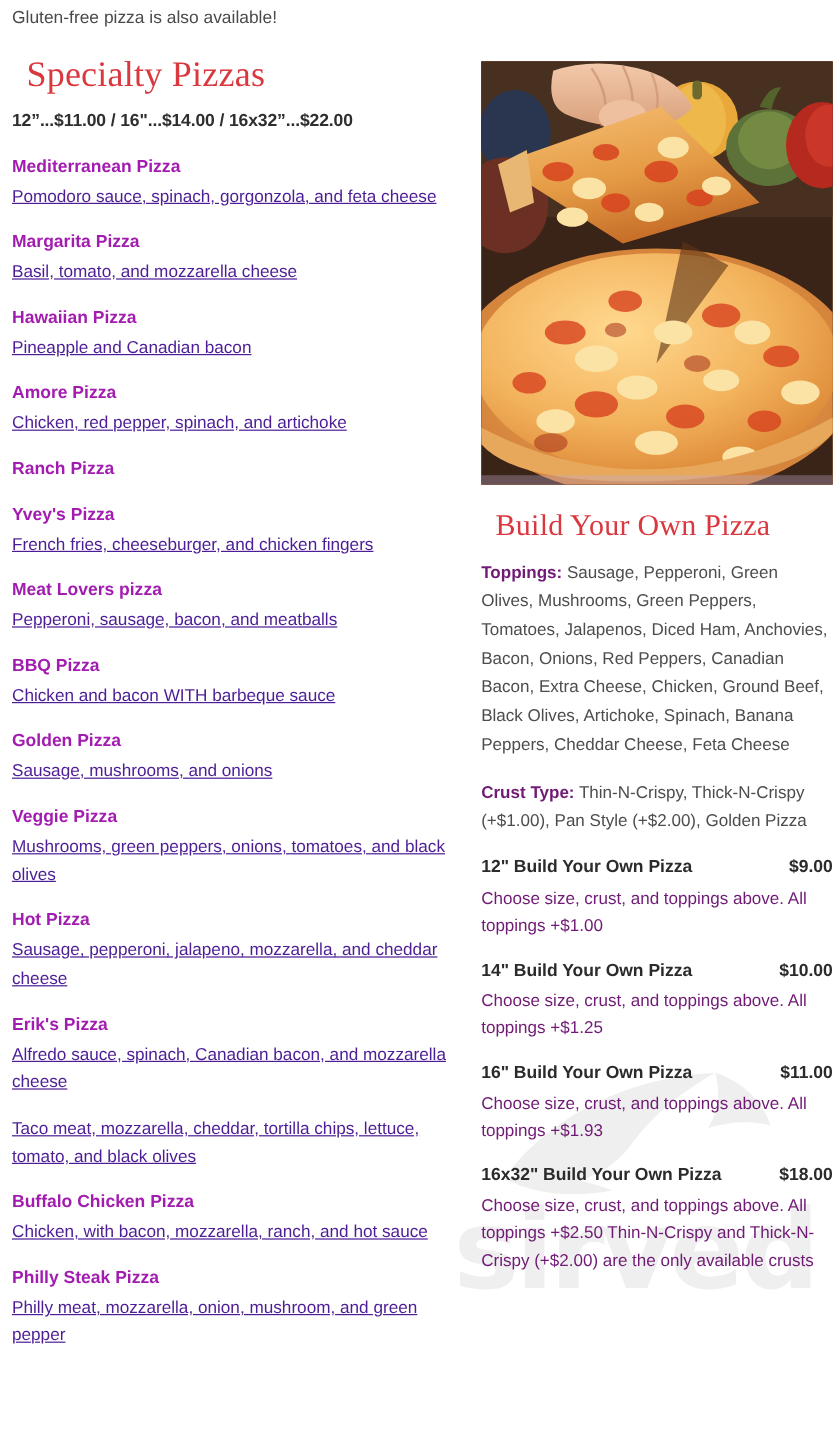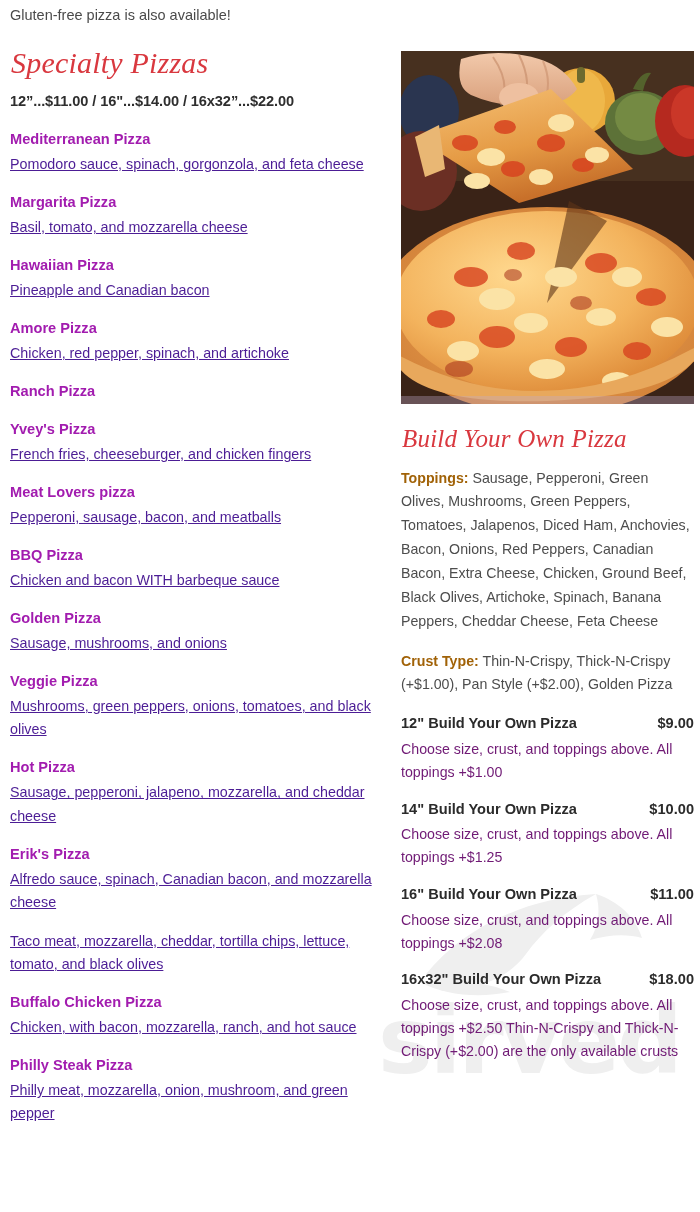--- a/index.html
+++ b/index.html
@@ -46,26 +46,25 @@
 
   .col-left {
     position: absolute; left: 10px; top: 46px; width: 378px;
   }
   .col-right {
     position: absolute; left: 401px; top: 425px; width: 293px;
   }
 
   .sec-title {
     font-family: "Liberation Serif", serif;
-    font-style: italic;
     font-weight: normal;
     color: #d9383f;
     font-size: 30px;
     line-height: 1.1;
-    margin: 0 0 14px 1px;
+    margin: 0 0 14px 12px;
     letter-spacing: 0.2px;
   }
   .col-right .sec-title { font-size: 25px; margin-bottom: 14px; }
 
   .price-line {
     font-weight: bold;
     font-size: 14.6px;
     color: #2e2e2e;
     margin-bottom: 20px;
     letter-spacing: -0.1px;
@@ -86,21 +85,21 @@
     text-decoration: underline;
   }
 
   
   .para {
     font-size: 14.2px;
     color: #4d4d4d;
     line-height: 1.68;
     margin-bottom: 16px;
   }
-  .para b { color: #a16207; font-weight: bold; }
+  .para b { color: #701a75; font-weight: bold; }
 
   .byo { margin-bottom: 15px; }
   .byo-head {
     display: flex; align-items: baseline; justify-content: space-between;
     font-weight: bold; font-size: 14.6px; color: #2b2b2b;
     line-height: 1.5; margin-bottom: 3px;
   }
   .byo-head .nm { flex: 0 1 auto; }
   .byo-head .pr { flex: 0 0 auto; margin-left: 10px; }
   .byo-desc { font-size: 14.2px; color: #701a75; line-height: 1.6; }
@@ -325,21 +324,21 @@
           <span class="nm">14" Build Your Own Pizza</span>
           <span class="pr">$10.00</span>
         </div>
         <div class="byo-desc">Choose size, crust, and toppings above. All toppings +$1.25</div>
       </div>
       <div class="byo">
         <div class="byo-head">
           <span class="nm">16" Build Your Own Pizza</span>
           <span class="pr">$11.00</span>
         </div>
-        <div class="byo-desc">Choose size, crust, and toppings above. All toppings +$2.08</div>
+        <div class="byo-desc">Choose size, crust, and toppings above. All toppings +$1.93</div>
       </div>
       <div class="byo">
         <div class="byo-head">
           <span class="nm">16x32" Build Your Own Pizza</span>
           <span class="pr">$18.00</span>
         </div>
         <div class="byo-desc">Choose size, crust, and toppings above. All toppings +$2.50 Thin-N-Crispy and Thick-N-Crispy (+$2.00) are the only available crusts</div>
       </div>
     </div>
   </div>

